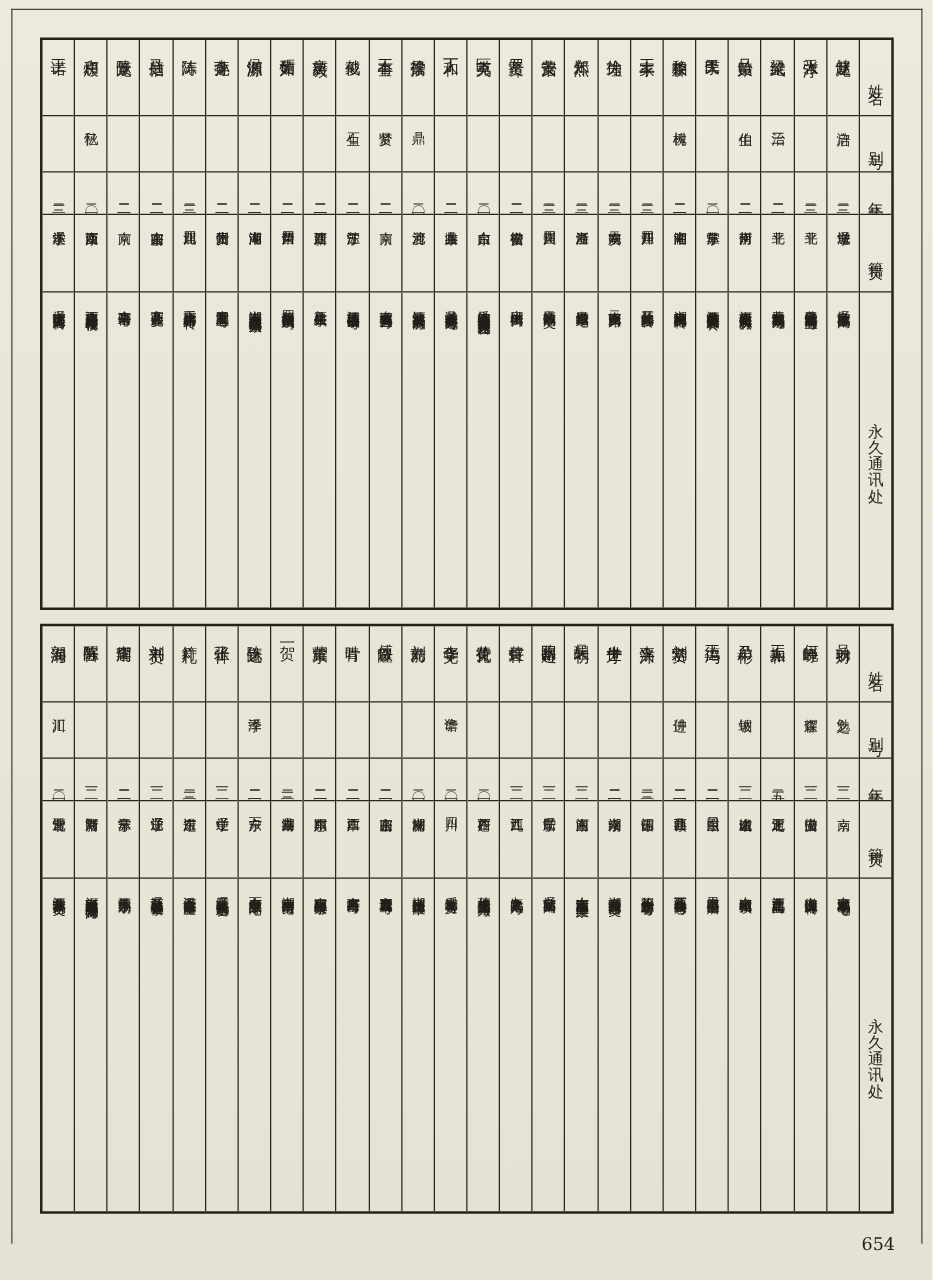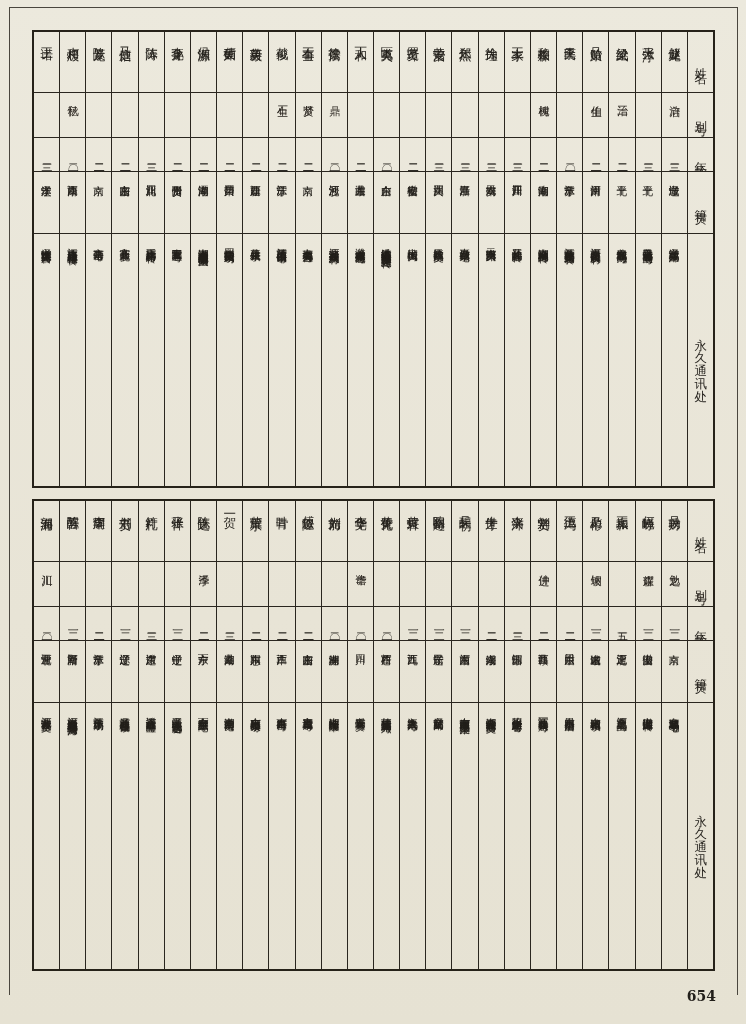--- a/index.html
+++ b/index.html
@@ -52,21 +52,20 @@
   .cell-native  { height: 62px; font-size: 10.5px; padding-top: 5px; }
   .cell-address { flex: 1 1 auto; font-size: 10.5px; padding-top: 6px; letter-spacing: 0.5px; }
   .hlabel { justify-content: center; padding-top: 0; font-size: 12.5px; letter-spacing: 4px; }
   .hlabel.cell-address { letter-spacing: 13px; font-size: 12.5px; }
   .page-number {
     position: absolute;
     right: 30px; bottom: 20px;
     font-family: "DejaVu Serif", serif;
     font-size: 14px;
     color: #221f1a;
-    font-weight: bold;
   }
 </style>
 </head>
 <body>
 
 <div class="page-frame">
   <section class="roster top" id="table-top">
       <div class="col">
         <div class="cell cell-name hlabel">姓名</div>
         <div class="cell cell-alias hlabel">别号</div>

